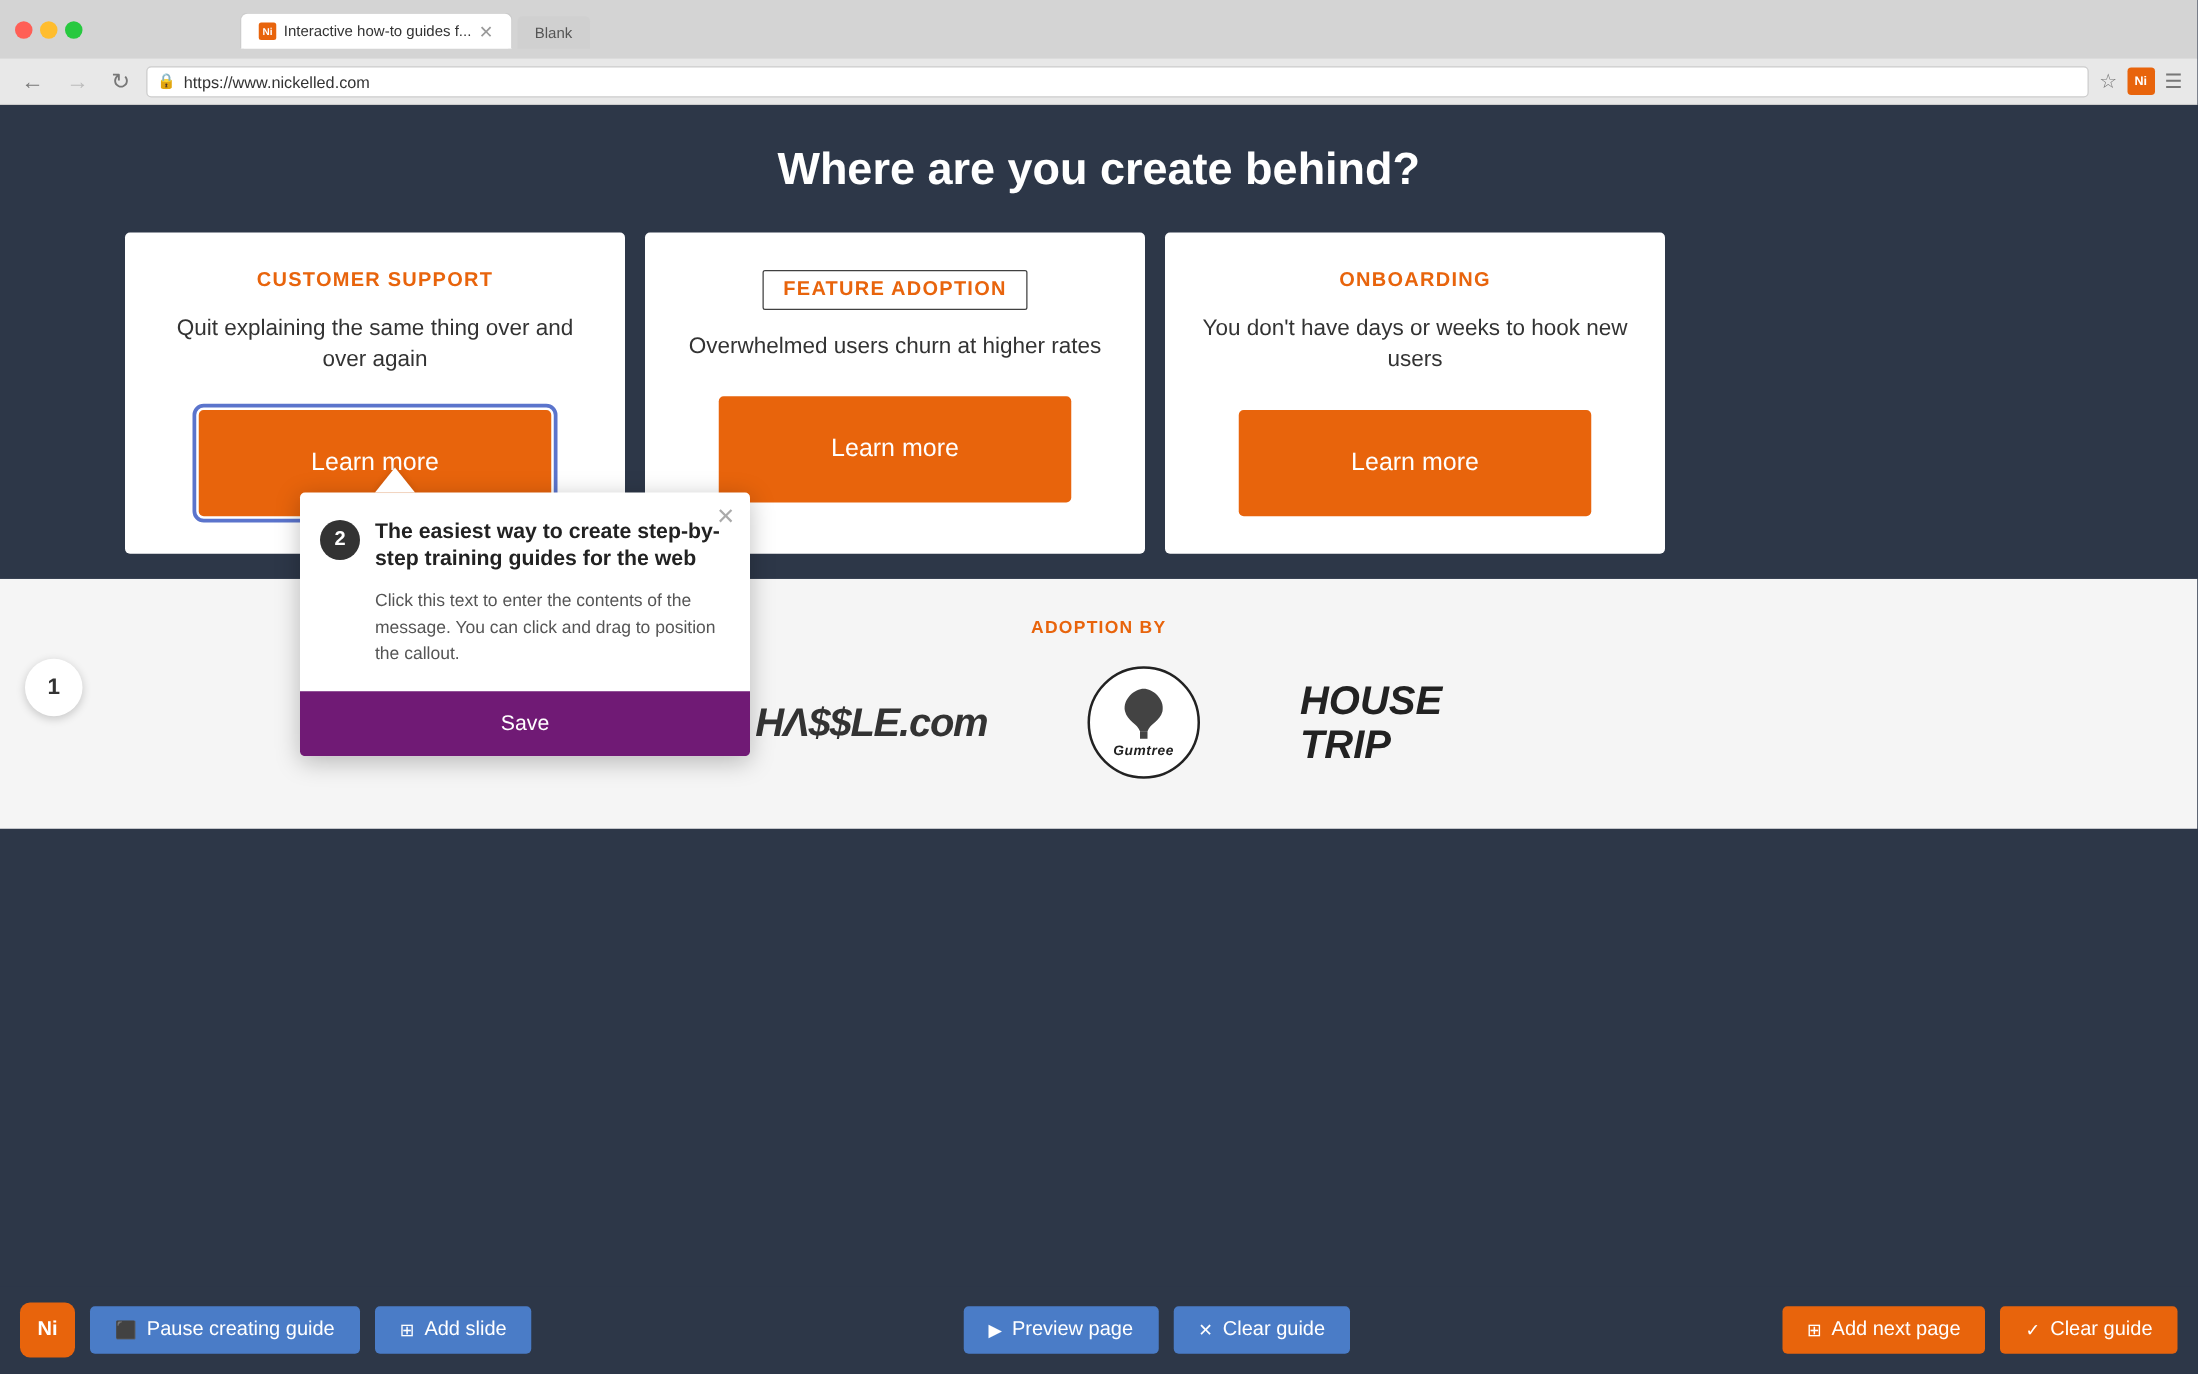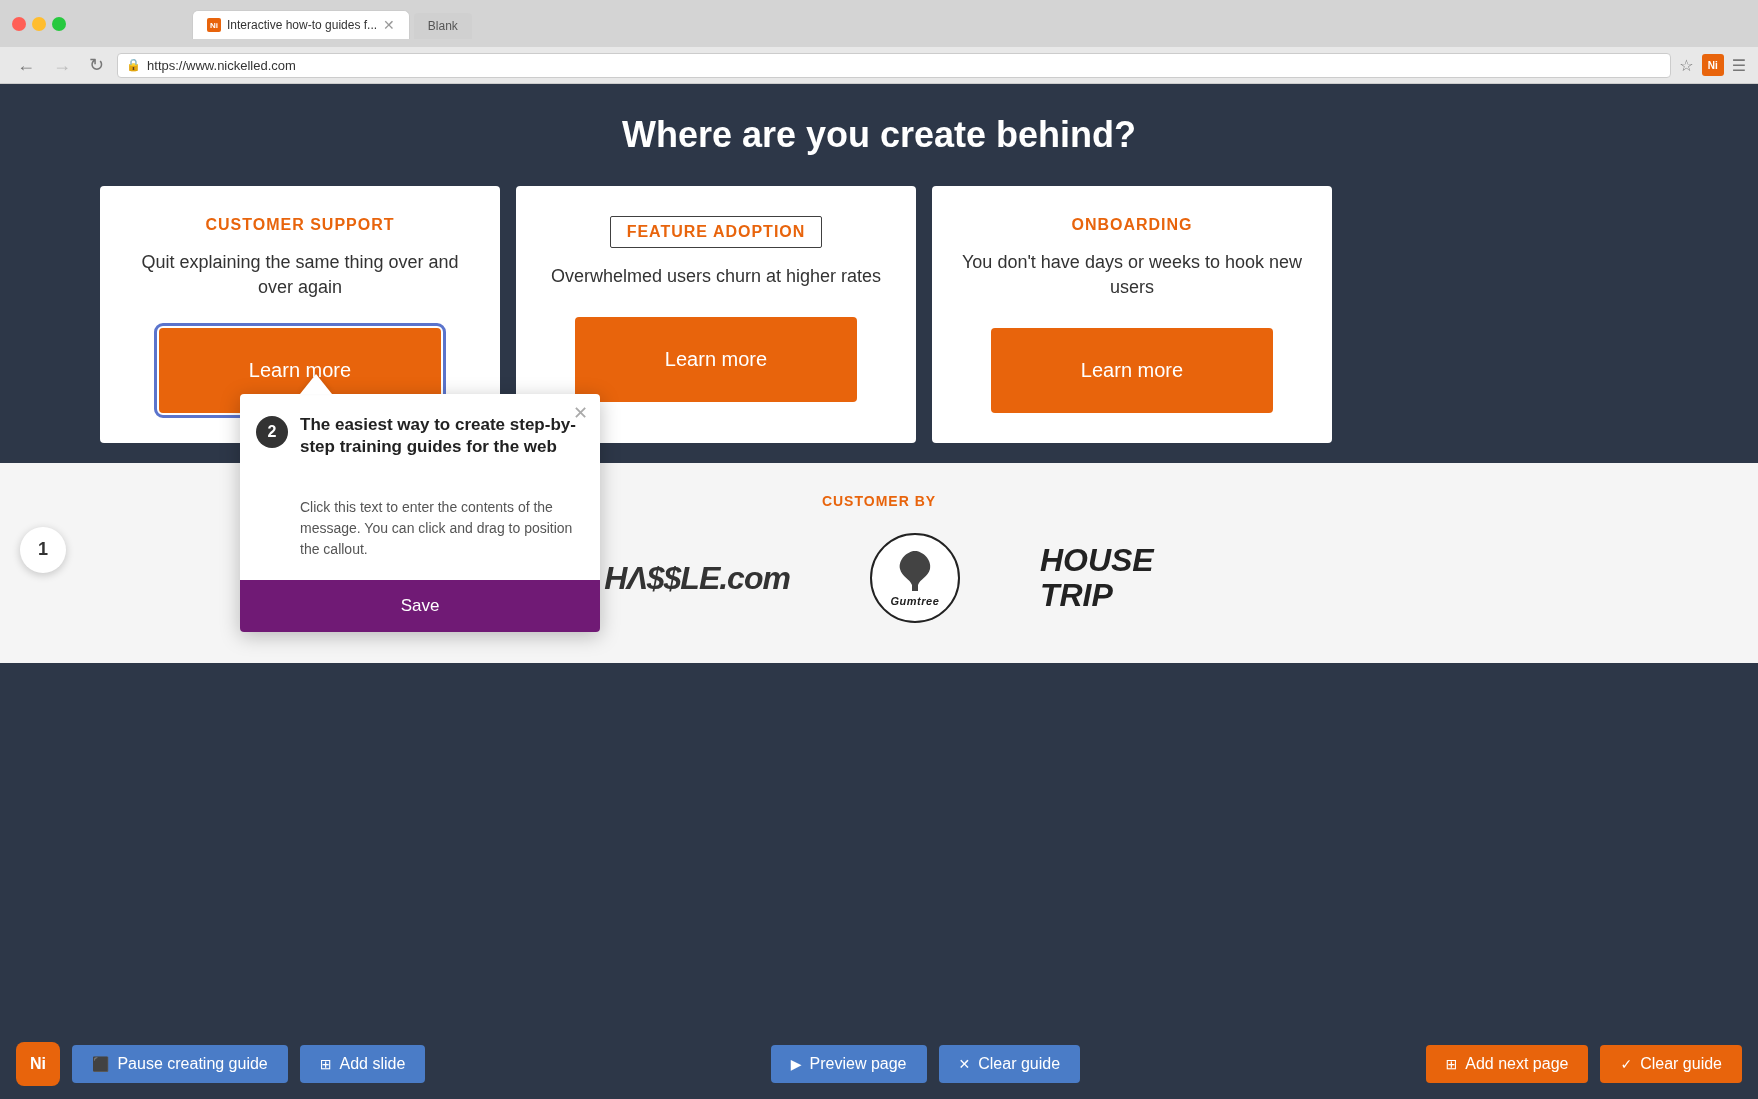--- a/index.html
+++ b/index.html
@@ -107,21 +107,21 @@
     }
     .callout-title {
       font-size: 17px; font-weight: 700; color: #222; line-height: 1.3; flex: 1;
     }
     .callout-close {
       position: absolute; top: 10px; right: 12px; background: none; border: none;
       color: #aaa; font-size: 18px; cursor: pointer; line-height: 1;
     }
     .callout-body {
       padding: 0 16px 20px 60px;
-      color: #555; font-size: 14px; line-height: 1.5; margin-top: 27px;
+      color: #555; font-size: 14px; line-height: 1.5;
     }
     .callout-save {
       background: #701a75; color: white; border: none; width: 100%;
       padding: 16px; font-size: 17px; cursor: pointer; font-weight: 500;
     }
 
     
     .lower-section {
       background: #f5f5f5; padding: 30px 20px; min-height: 200px;
     }
@@ -248,21 +248,21 @@
         <div class="callout-title">The easiest way to create step-by-step training guides for the web</div>
         <button class="callout-close">✕</button>
       </div>
       <div class="callout-body">Click this text to enter the contents of the message. You can click and drag to position the callout.</div>
       <button class="callout-save">Save</button>
     </div>
   </div>
 </div>
 
 <div class="lower-section">
-  <div class="trusted-by">CUSTOMER BY</div>
+  <div class="trusted-by">ADOPTION BY</div>
   <div class="logos-row">
     <div class="logo-hassle">HΛ$$LE.com</div>
     <div class="gumtree-container">
       <svg width="50" height="44" viewBox="0 0 50 44" fill="none" xmlns="http://www.w3.org/2000/svg">
         <path d="M25 2 C18 2, 8 10, 10 20 C12 28, 20 30, 22 36 L28 36 C30 30, 38 28, 40 20 C42 10, 32 2, 25 2Z" fill="#222" opacity="0.85"></path>
         <rect x="22" y="36" width="6" height="6" fill="#222" opacity="0.85"></rect>
       </svg>
       <div class="gumtree-text">Gumtree</div>
     </div>
     <div style="text-align:left;">

